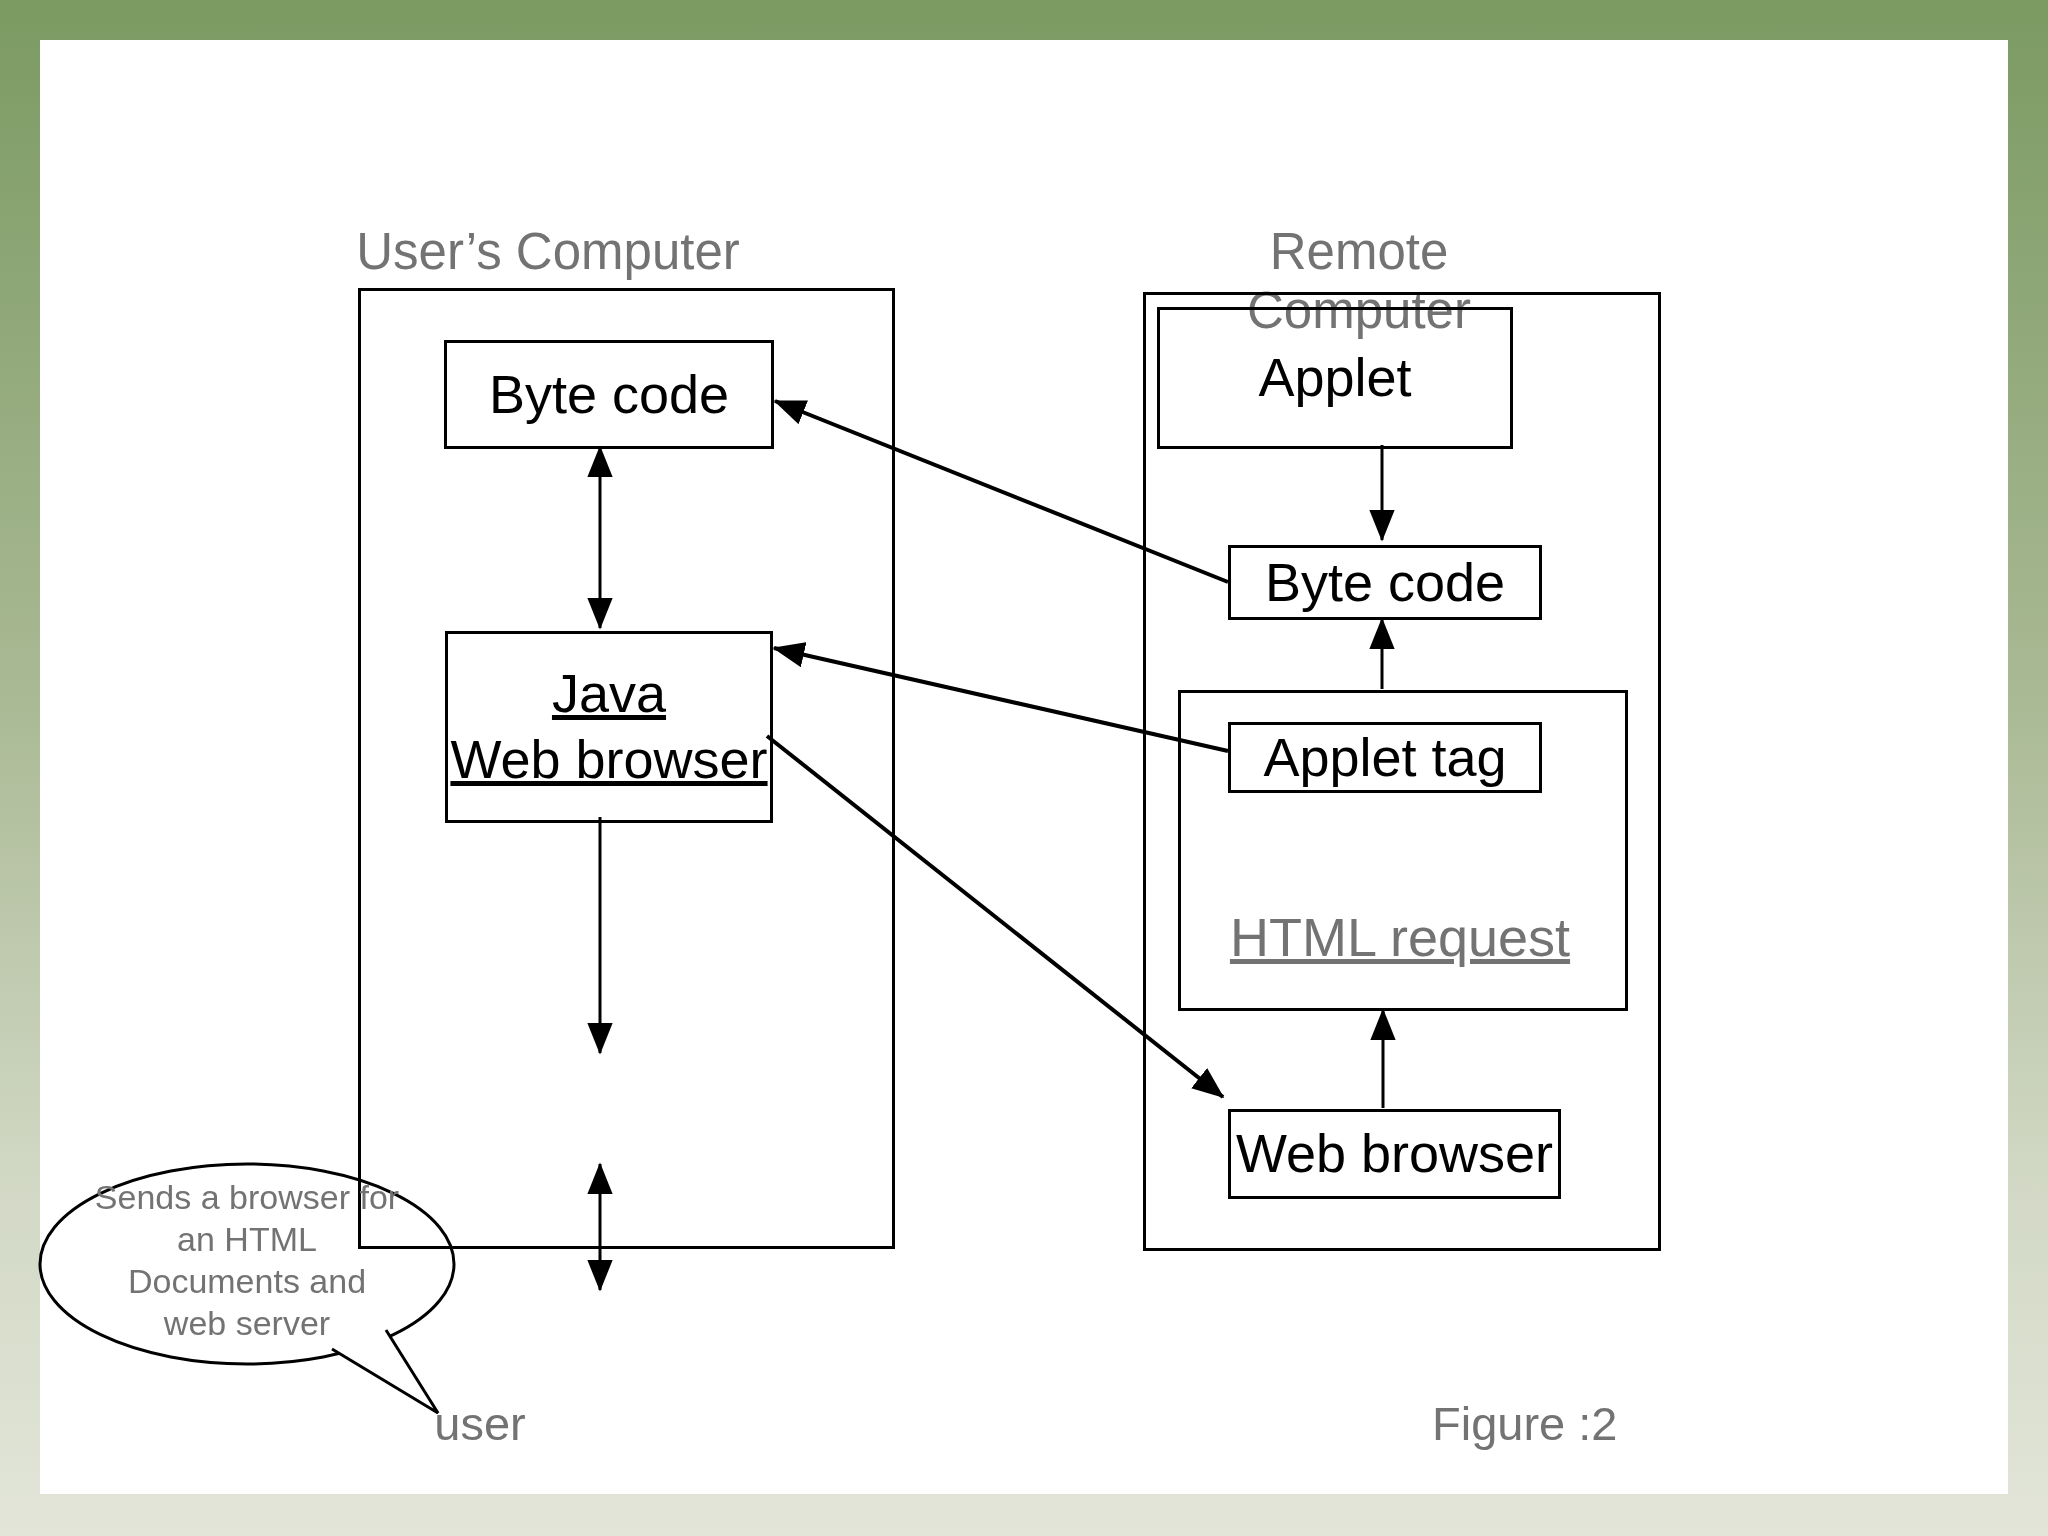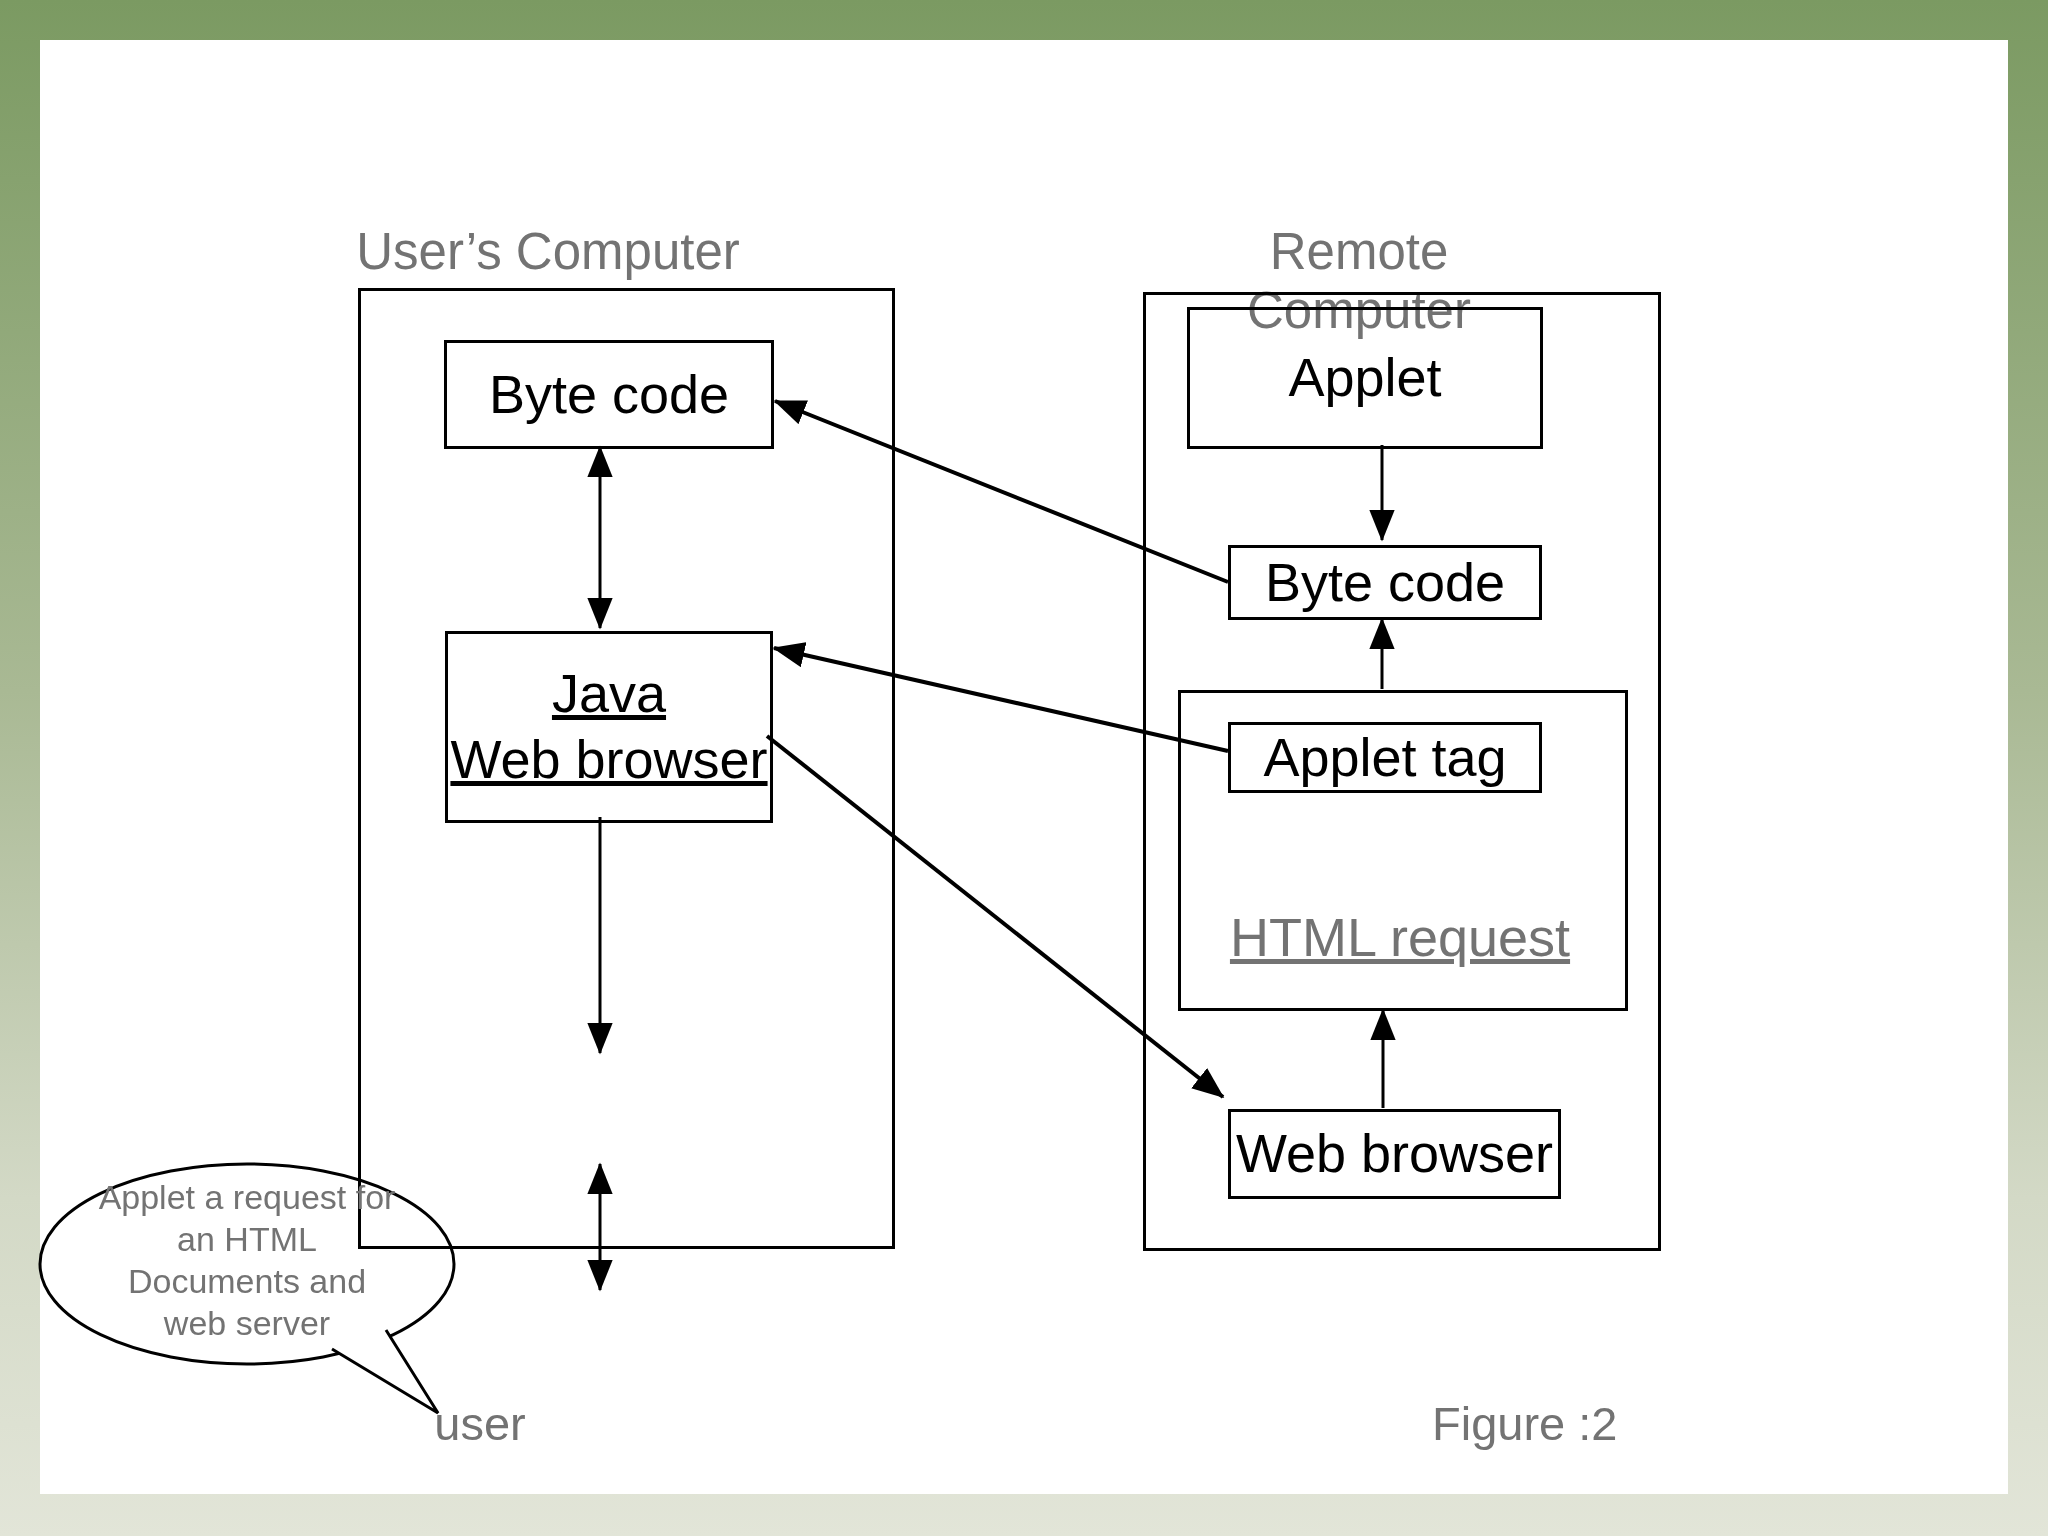--- a/index.html
+++ b/index.html
@@ -70,33 +70,33 @@
   <div class="box" style="left:358px;top:288px;width:531px;height:955px;"></div>
   <div class="box boxtext" style="left:444px;top:340px;width:324px;height:103px;">Byte code</div>
   <div class="box boxtext" style="left:445px;top:631px;width:322px;height:186px;text-decoration:underline;">
     <div>
       <div>Java</div>
       <div>Web browser</div>
     </div>
   </div>
 
   <div class="box" style="left:1143px;top:292px;width:512px;height:953px;"></div>
-  <div class="box boxtext" style="left:1187px;top:307px;width:350px;height:136px;text-align:right;">
+  <div class="box boxtext" style="left:1157px;top:307px;width:350px;height:136px;text-align:right;">
     <div>
       <div>Applet</div>
     </div>
   </div>
   <div class="box boxtext" style="left:1228px;top:545px;width:308px;height:69px;">Byte code</div>
   <div class="box" style="left:1178px;top:690px;width:444px;height:315px;"></div>
   <div class="box boxtext" style="left:1228px;top:722px;width:308px;height:65px;">Applet tag</div>
   <div class="label boxtext underline" style="left:1178px;top:905px;width:444px;">HTML request</div>
   <div class="box boxtext" style="left:1228px;top:1109px;width:327px;height:84px;">Web browser</div>
 
   <div class="label bubble-text" style="left:60px;top:1176px;width:374px;">
-    <div>Applet a request for</div>
+    <div>Sends a browser for</div>
     <div>an HTML</div>
     <div>Documents and</div>
     <div>web server</div>
   </div>
 
   <div class="label small-caption" style="left:380px;top:1396px;width:200px;">user</div>
   <div class="label small-caption" style="left:1432px;top:1396px;width:300px;text-align:left;">Figure :2</div>
 
 </div>
 

